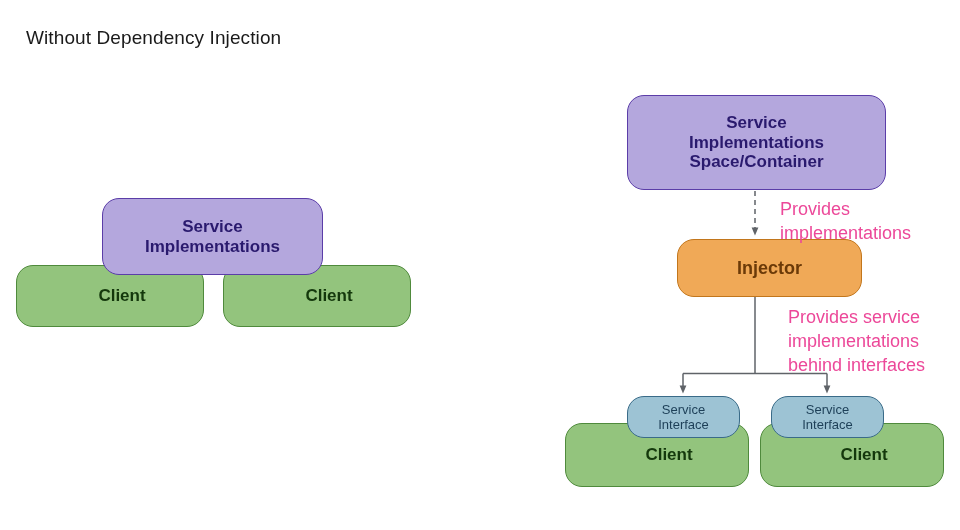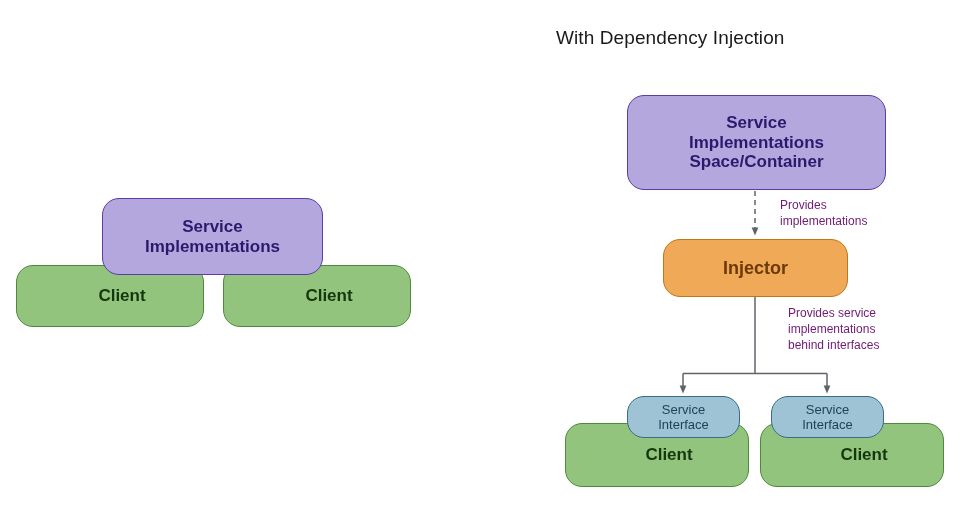--- a/index.html
+++ b/index.html
@@ -56,20 +56,21 @@
     border: 1.4px solid #4f8a3c;
     color: #14380c;
     font-weight: bold;
     padding-left: 24px;
   }
   .node-orange {
     background: #f0a957;
     border: 1.4px solid #c2761c;
     color: #6b3a08;
     font-weight: bold;
+    margin-left: 14px;
   }
   .node-blue {
     background: #9dc3d4;
     border: 1.4px solid #3a6b88;
     color: #1d3f57;
     font-weight: 400;
   }
 
   
   #left-service-impl {
@@ -119,22 +120,22 @@
   }
   #right-client-2 {
     left: 760px; top: 423px; width: 184px; height: 64px;
     font-size: 17px;
     z-index: 2;
   }
 
   
   .edge-label {
     position: absolute;
-    font-size: 12px;
-    color: #701a75;
+    font-size: 18px;
+    color: #ec4899;
     line-height: 1.32;
     white-space: pre-line;
     z-index: 5;
   }
   #label-provides-impl { left: 780px; top: 198px; }
   #label-provides-svc  { left: 788px; top: 306px; }
 
   
   #connectors {
     position: absolute;
@@ -142,21 +143,21 @@
     width: 960px; height: 530px;
     z-index: 1;
     pointer-events: none;
   }
 </style>
 </head>
 <body>
 
 <div class="canvas">
 
-  <div class="heading" id="heading-right">With Dependency Injection</div>
+  <div class="heading" id="heading-left">Without Dependency Injection</div>
 
   <svg id="connectors" viewBox="0 0 960 530" xmlns="http://www.w3.org/2000/svg">
     <defs>
       <marker id="arrow-gray" markerWidth="10" markerHeight="10" refX="5.6" refY="4" orient="auto" markerUnits="userSpaceOnUse">
         <path d="M1,0.6 L9,4 L1,7.4 z" fill="#5f6368"></path>
       </marker>
     </defs>
 
     <g>
       <line x1="755" y1="191" x2="755" y2="232" stroke="#5f6368" stroke-width="1.5" stroke-dasharray="5,4" marker-end="url(#arrow-gray)"></line>

